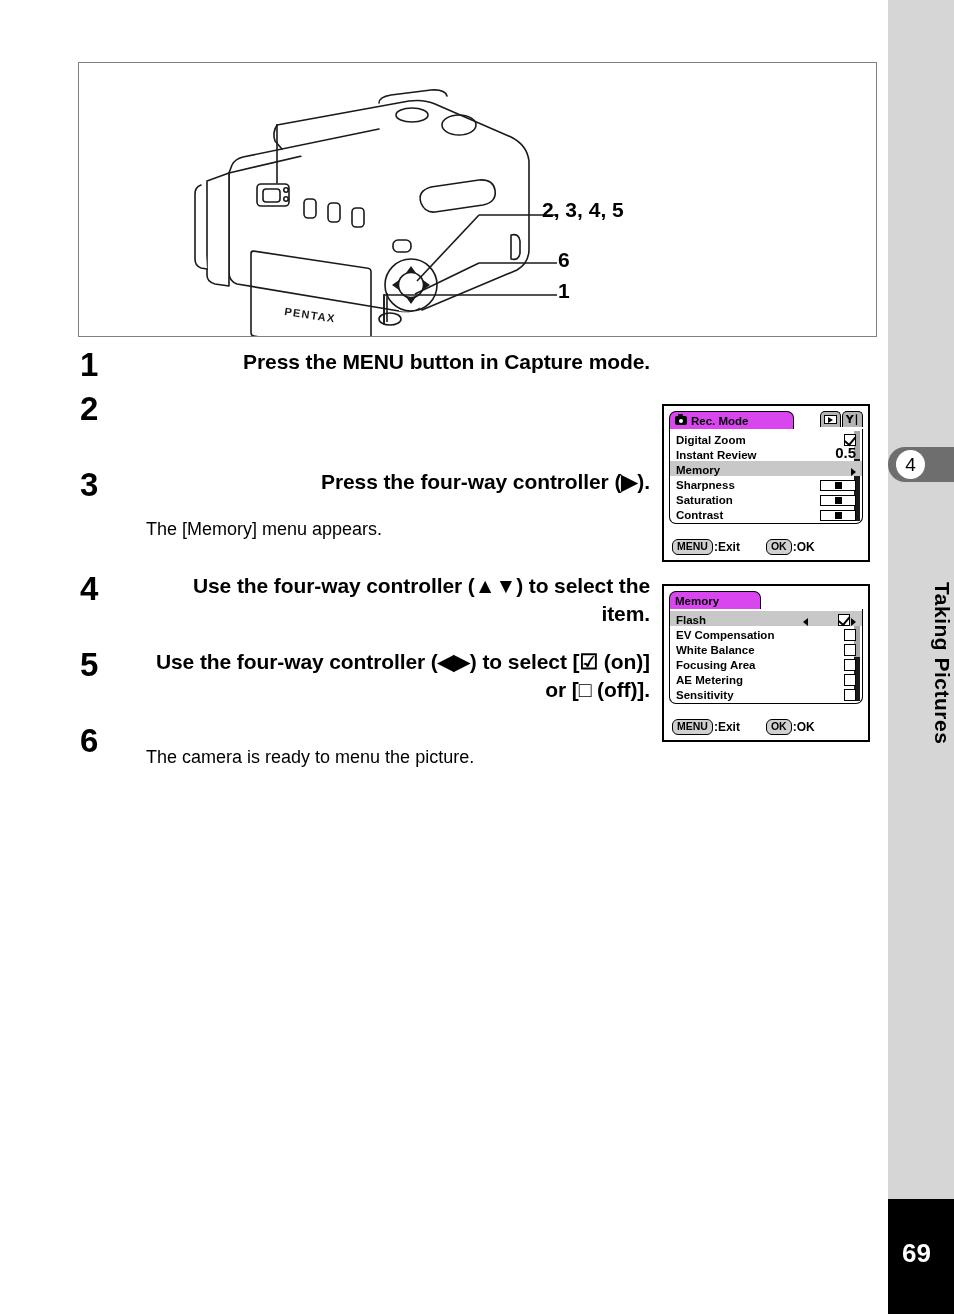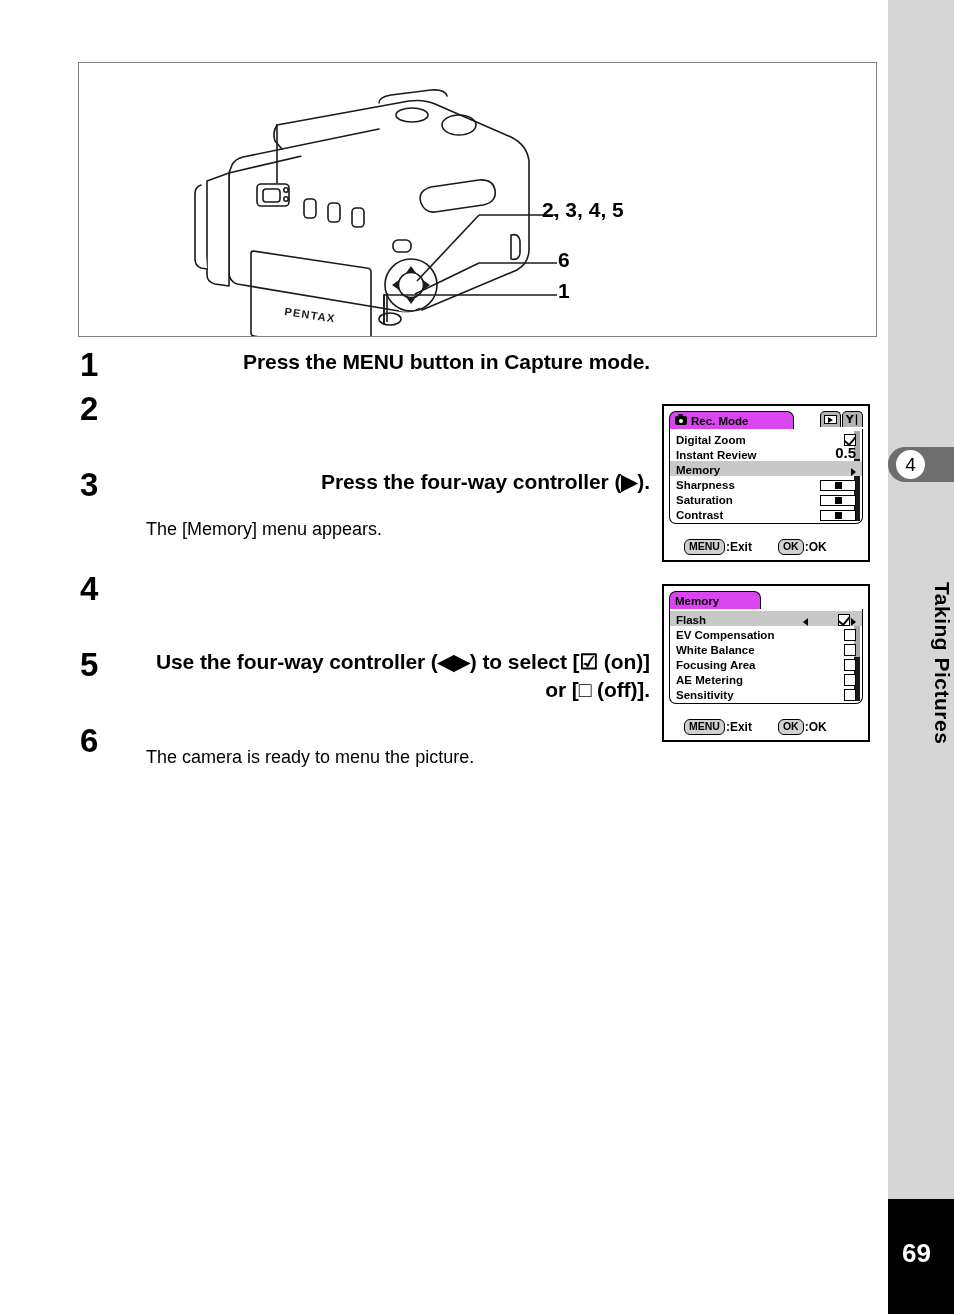--- a/index.html
+++ b/index.html
@@ -365,21 +365,21 @@
   #mem-thumb { top: 46px; height: 44px; }
 
   .lcd-footer {
     position: absolute;
     left: 0;
     bottom: 0;
     width: 100%;
     height: 26px;
     display: flex;
     align-items: center;
-    padding-left: 20px;
+    padding-left: 8px;
     font-size: 12px;
     font-weight: bold;
     box-sizing: border-box;
   }
   .badge {
     display: inline-block;
     border: 1.4px solid #000000;
     border-radius: 6px;
     background: #d0d0d0;
     padding: 0px 4px 0.5px 4px;
@@ -552,20 +552,23 @@
 <div class="step" id="step-3">
   <div class="step-num">3</div>
   <div class="step-body">
     <div class="step-title">Press the four-way controller (▶).</div>
     <div class="step-desc">The [Memory] menu appears.</div>
   </div>
 </div>
 
 <div class="step" id="step-4">
   <div class="step-num">4</div>
+  <div class="step-body">
+    <div class="step-title">Use the four-way controller (▲▼) to select the item.</div>
+  </div>
 </div>
 
 <div class="step" id="step-5">
   <div class="step-num">5</div>
   <div class="step-body">
     <div class="step-title">Use the four-way controller (◀▶) to select [☑ (on)] or [□ (off)].</div>
   </div>
 </div>
 
 <div class="step" id="step-6">

